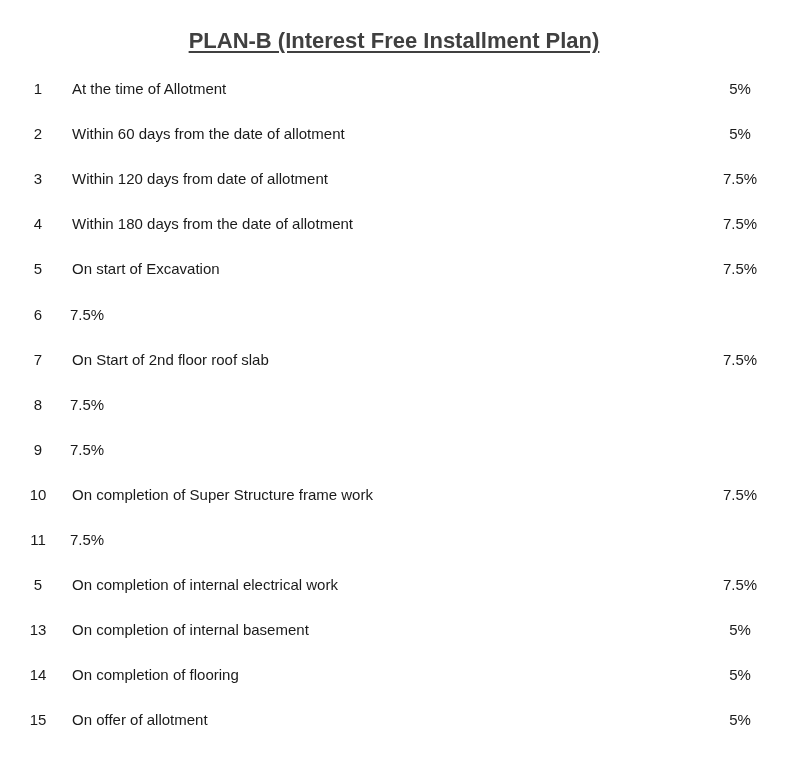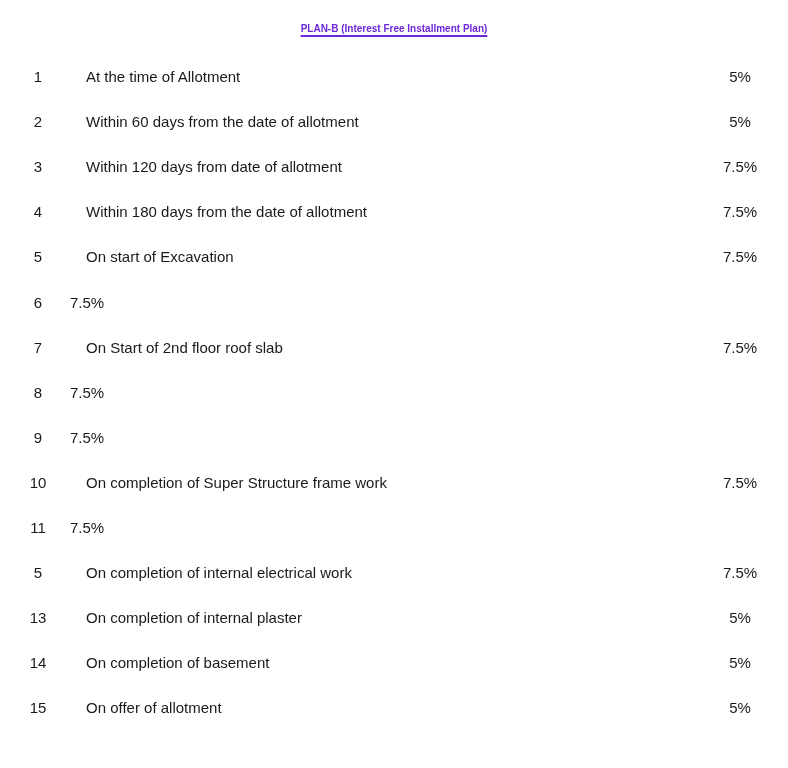--- a/index.html
+++ b/index.html
@@ -14,48 +14,48 @@
     background: #ffffff;
     font-family: "Liberation Sans", sans-serif;
     color: #1a1a1a;
     overflow: hidden;
     box-sizing: border-box;
   }
   .header {
     padding-top: 19px;
   }
   .title {
-    margin: 0;
+    margin: 12px;
     text-align: center;
-    font-size: 10px;
+    font-size: 22px;
     font-weight: bold;
     line-height: 19px;
     text-decoration: underline;
     text-decoration-thickness: 1.5px;
     text-underline-offset: 3px;
-    color: #6d28d9;
+    color: #404040;
   }
   .rows {
     margin-top: 16px;
   }
   .row {
     height: 45.1px;
     display: flex;
     align-items: center;
     font-size: 15px;
   }
   .num {
     width: 36px;
     margin-left: 20px;
     text-align: center;
     flex: 0 0 auto;
   }
   .desc {
     flex: 1 1 auto;
-    margin-left: 30px;
+    margin-left: 16px;
     white-space: nowrap;
     overflow: hidden;
   }
   .pct {
     width: 62px;
     margin-right: 17px;
     text-align: center;
     flex: 0 0 auto;
   }
 </style>
@@ -130,27 +130,27 @@
   </div>
 
   <div class="row">
     <span class="num">5</span>
     <span class="desc">On completion of internal electrical work</span>
     <span class="pct">7.5%</span>
   </div>
 
   <div class="row">
     <span class="num">13</span>
-    <span class="desc">On completion of internal plaster</span>
+    <span class="desc">On completion of internal basement</span>
     <span class="pct">5%</span>
   </div>
 
   <div class="row">
     <span class="num">14</span>
-    <span class="desc">On completion of basement</span>
+    <span class="desc">On completion of flooring</span>
     <span class="pct">5%</span>
   </div>
 
   <div class="row">
     <span class="num">15</span>
     <span class="desc">On offer of allotment</span>
     <span class="pct">5%</span>
   </div>
 </div>
 </div>

